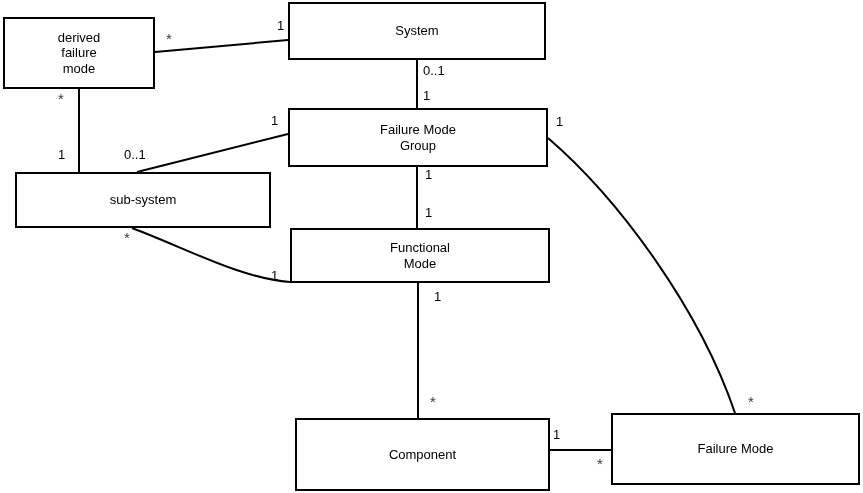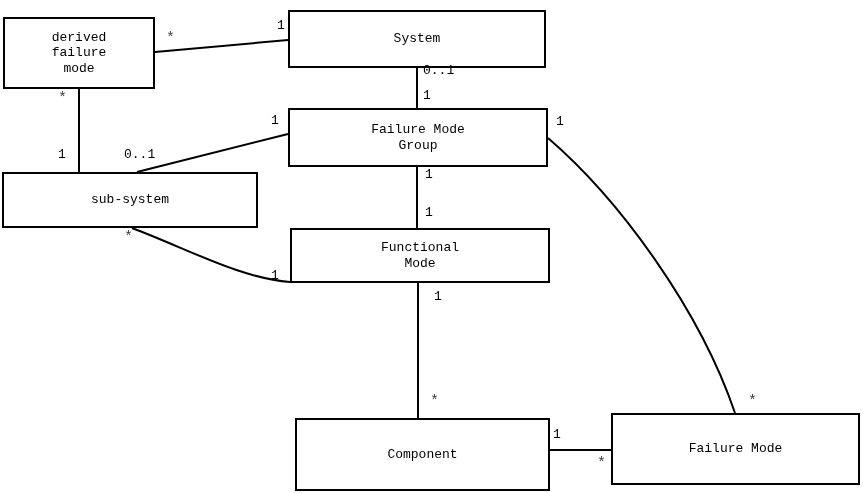--- a/index.html
+++ b/index.html
@@ -5,21 +5,21 @@
   html, body {
     margin: 0;
     padding: 0;
     background: #ffffff;
   }
   #diagram-root {
     position: relative;
     width: 863px;
     height: 493px;
     background: #ffffff;
-    font-family: Liberation Mono, monospace;
+    font-family: Liberation Sans, sans-serif;
     overflow: hidden;
   }
   svg.edge-layer {
     position: absolute;
     left: 0;
     top: 0;
     width: 863px;
     height: 493px;
     pointer-events: none;
   }
@@ -67,24 +67,24 @@
       <path d="M 417 167 L 417 228" stroke="#000000"></path>
       <path d="M 132 228 C 190 250 240 278 290 282" stroke="#000000"></path>
       <path d="M 418 283 L 418 418" stroke="#000000"></path>
       <path d="M 550 450 L 611 450" stroke="#000000"></path>
       <path d="M 548 138 C 620 200 700 310 735 413" stroke="#000000"></path>
     </svg>
   <div id="node-layer">
       <div class="node" style="left: 3px; top: 17px; width: 152px; height: 72px;"><span>derived
 failure
 mode</span></div>
-      <div class="node" style="left: 288px; top: 10px; width: 258px; height: 58px;"><span>System</span></div>
+      <div class="node" style="left: 288px; top: 2px; width: 258px; height: 58px;"><span>System</span></div>
       <div class="node" style="left: 288px; top: 108px; width: 260px; height: 59px;"><span>Failure Mode
 Group</span></div>
-      <div class="node" style="left: 2px; top: 172px; width: 256px; height: 56px; text-align: right;"><span>sub-system</span></div>
+      <div class="node" style="left: 15px; top: 172px; width: 256px; height: 56px; text-align: right;"><span>sub-system</span></div>
       <div class="node" style="left: 290px; top: 228px; width: 260px; height: 55px;"><span>Functional
 Mode</span></div>
       <div class="node" style="left: 295px; top: 418px; width: 255px; height: 73px; text-align: center;"><span>Component</span></div>
       <div class="node" style="left: 611px; top: 413px; width: 249px; height: 72px;"><span>Failure Mode</span></div>
     </div>
   <div id="label-layer">
       <div class="mult star" style="left: 166px; top: 31px;">*</div>
       <div class="mult" style="left: 277px; top: 19px;">1</div>
       <div class="mult star" style="left: 58px; top: 91px;">*</div>
       <div class="mult" style="left: 58px; top: 148px;">1</div>

